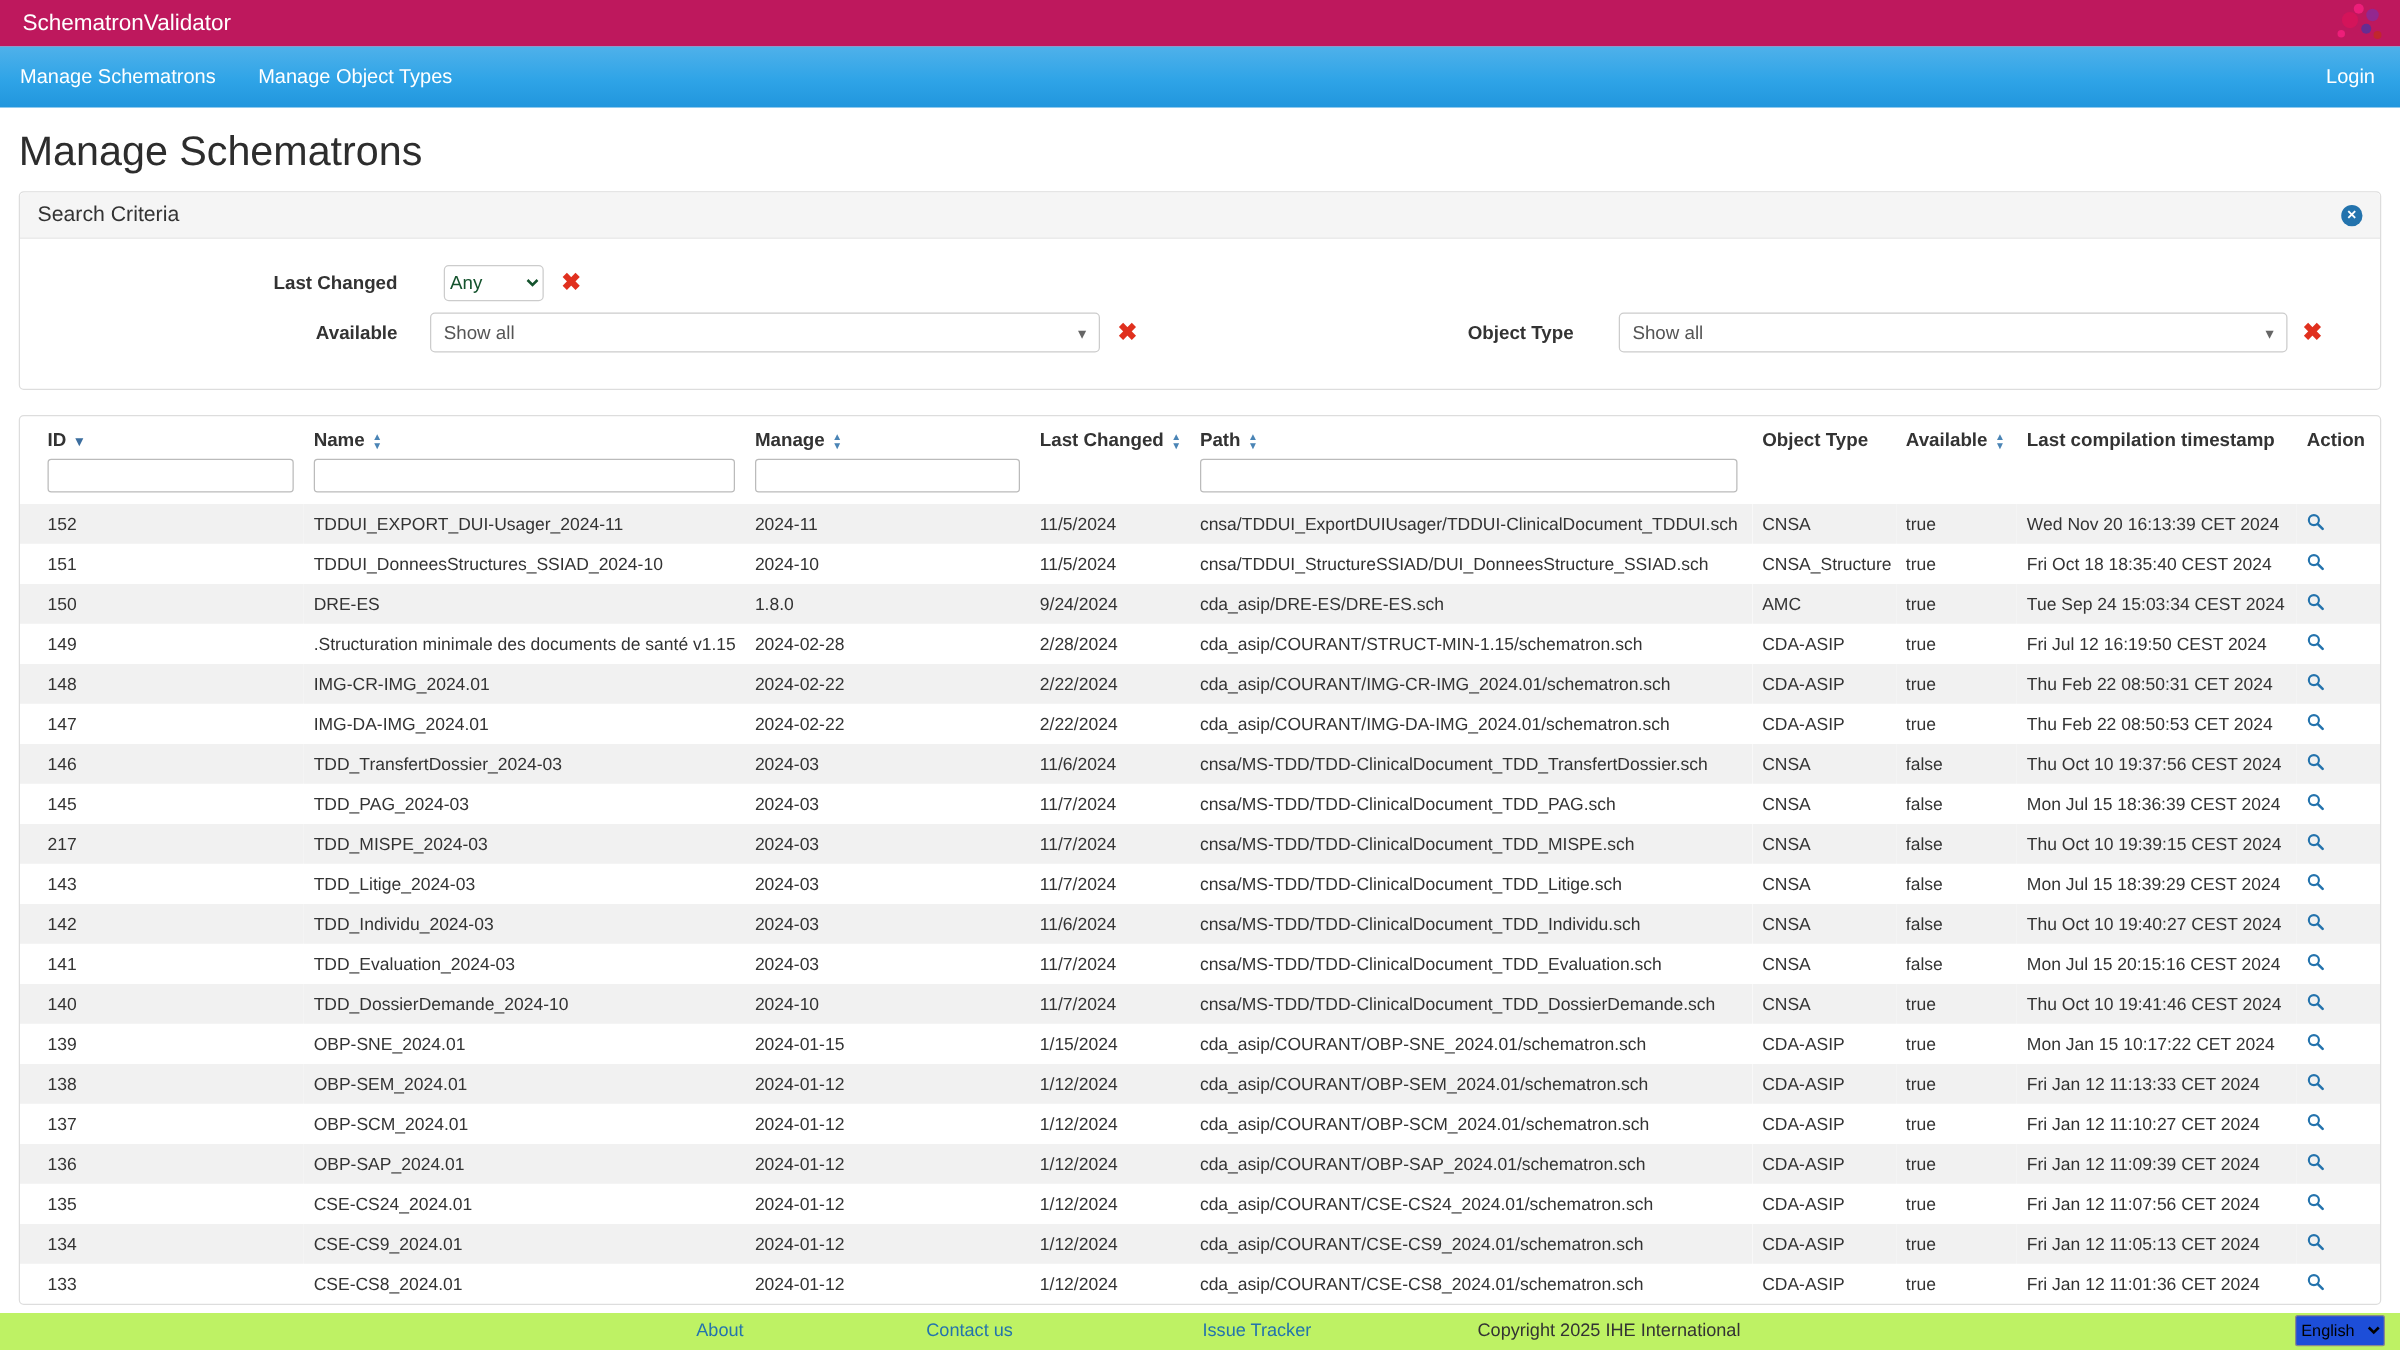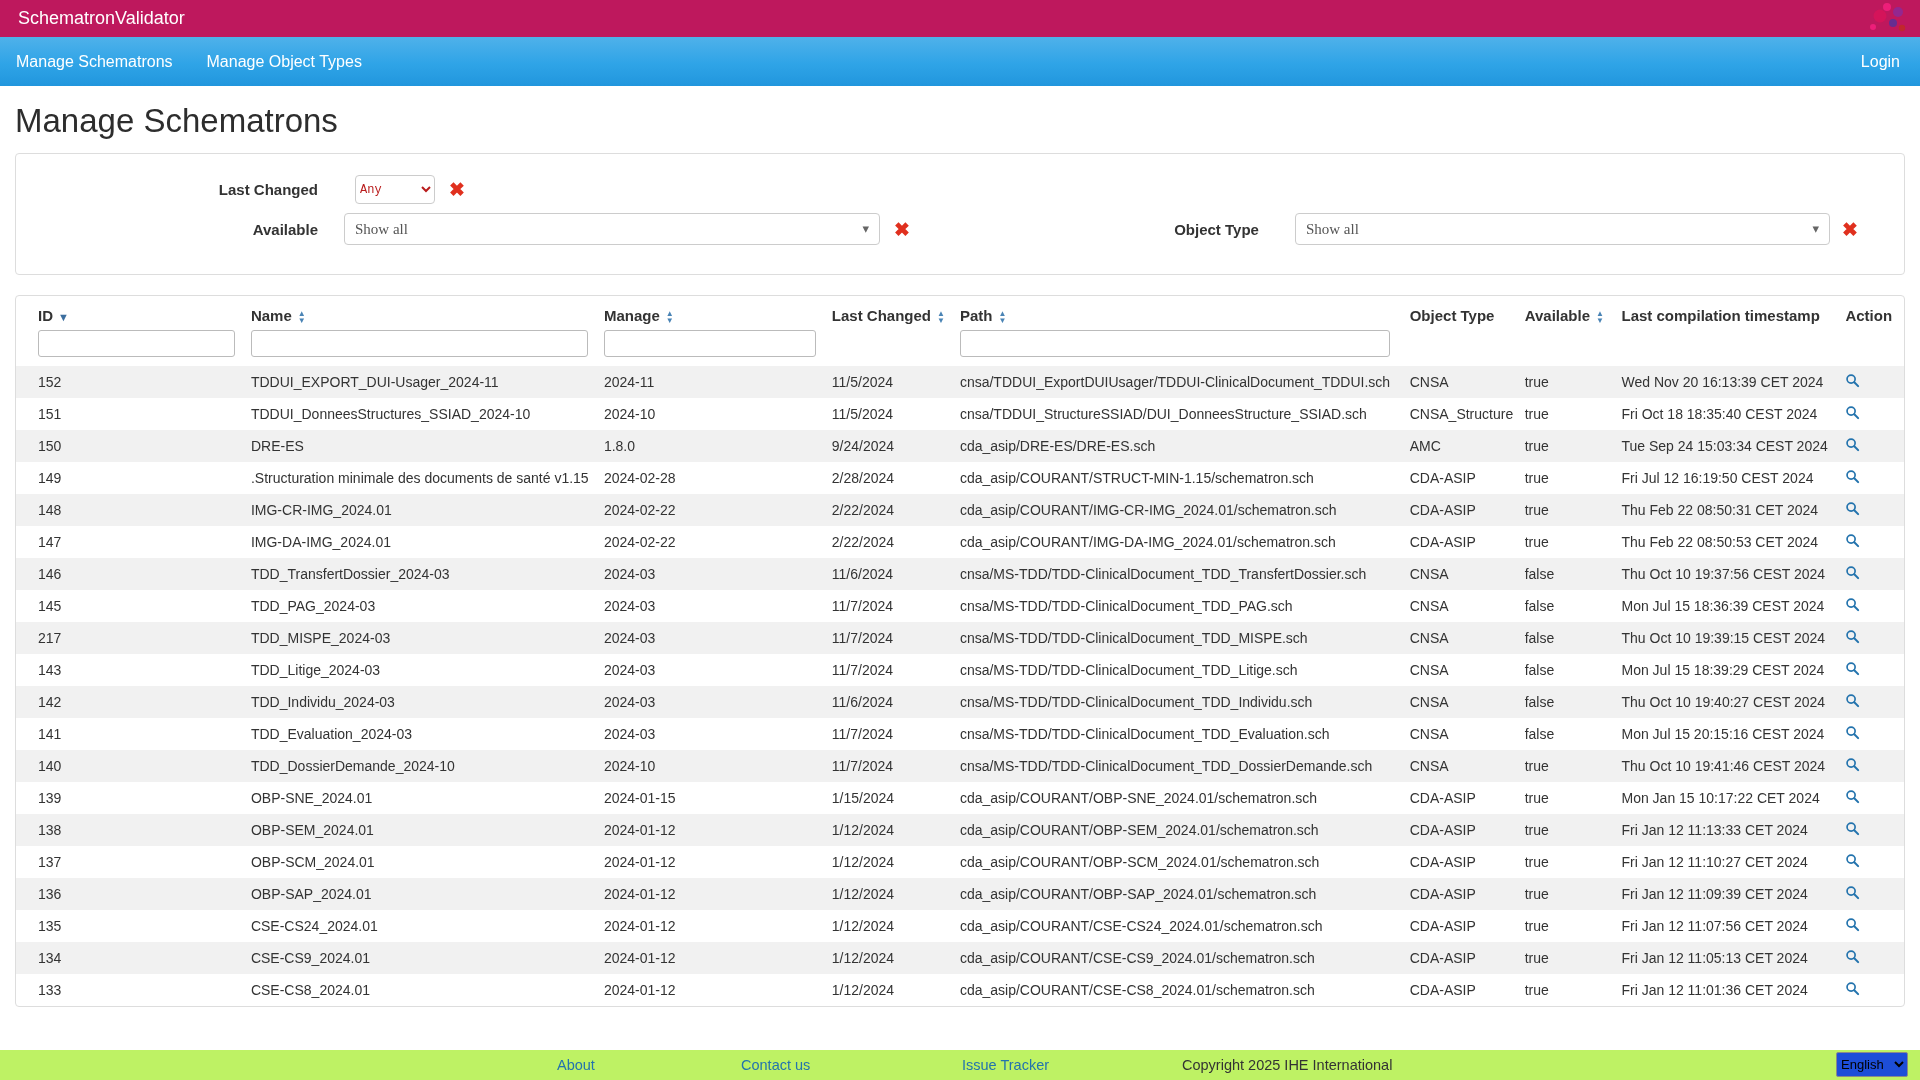--- a/index.html
+++ b/index.html
@@ -26,25 +26,25 @@
     padding:8px 14px; font-size:17px; color:#333; display:flex; align-items:center; }
   .panel-clear-btn { margin-left:auto; width:17px; height:17px; border-radius:50%;
     background:#2373ad; color:#fff; font-size:10px; font-weight:bold;
     display:flex; align-items:center; justify-content:center; cursor:pointer; }
 
   
   .search-body { padding:12px 0 20px 0; }
   .form-row { display:flex; align-items:center; margin:9px 0; }
   .form-label { width:302px; text-align:right; font-weight:bold; font-size:15px; color:#333; flex:none; }
   .form-label.lbl2 { width:349px; }
-  select.small-select { height:29px; width:80px; margin-left:37px; font-size:12px;
-    border:1px solid #ccc; border-radius:4px; background:#fff; color:#b91c1c;
-    font-family:Liberation Mono, monospace; }
+  select.small-select { height:29px; width:80px; margin-left:37px; font-size:15px;
+    border:1px solid #ccc; border-radius:4px; background:#fff; color:#14532d;
+    font-family:Liberation Sans, sans-serif; }
   .combo { height:32px; border:1px solid #ccc; border-radius:4px; background:#fff;
-    display:flex; align-items:center; padding:0 10px; font-size:15px; color:#555; cursor:pointer;font-family:Liberation Serif, serif; }
+    display:flex; align-items:center; padding:0 10px; font-size:15px; color:#555; cursor:pointer; }
   .combo .caret { margin-left:auto; color:#666; font-size:13px; }
   .combo.w1 { width:536px; margin-left:26px; }
   .combo.w2 { width:535px; margin-left:36px; }
   .clear-x { color:#e0301e; font-size:19px; font-weight:bold; margin-left:14px;
     cursor:pointer; line-height:1; }
   .clear-x.x2 { margin-left:12px; }
 
   
   table.schematrons { width:100%; border-collapse:collapse; table-layout:fixed; }
   th { text-align:left; font-size:15px; font-weight:bold; color:#333;
@@ -93,20 +93,24 @@
 <div class="navbar">
   <span class="nav-item">Manage Schematrons</span>
   <span class="nav-item">Manage Object Types</span>
   <span class="nav-item right">Login</span>
 </div>
 
 <div class="content">
   <h1 class="page-title">Manage Schematrons</h1>
 
   <div class="panel">
+    <div class="panel-header">
+      <span>Search Criteria</span>
+      <span class="panel-clear-btn">✕</span>
+    </div>
     <div class="search-body">
       <div class="form-row">
         <span class="form-label">Last Changed</span>
         <select class="small-select">
           <option>Any</option>
         </select>
         <span class="clear-x">✖</span>
       </div>
       <div class="form-row">
         <span class="form-label">Available</span>

